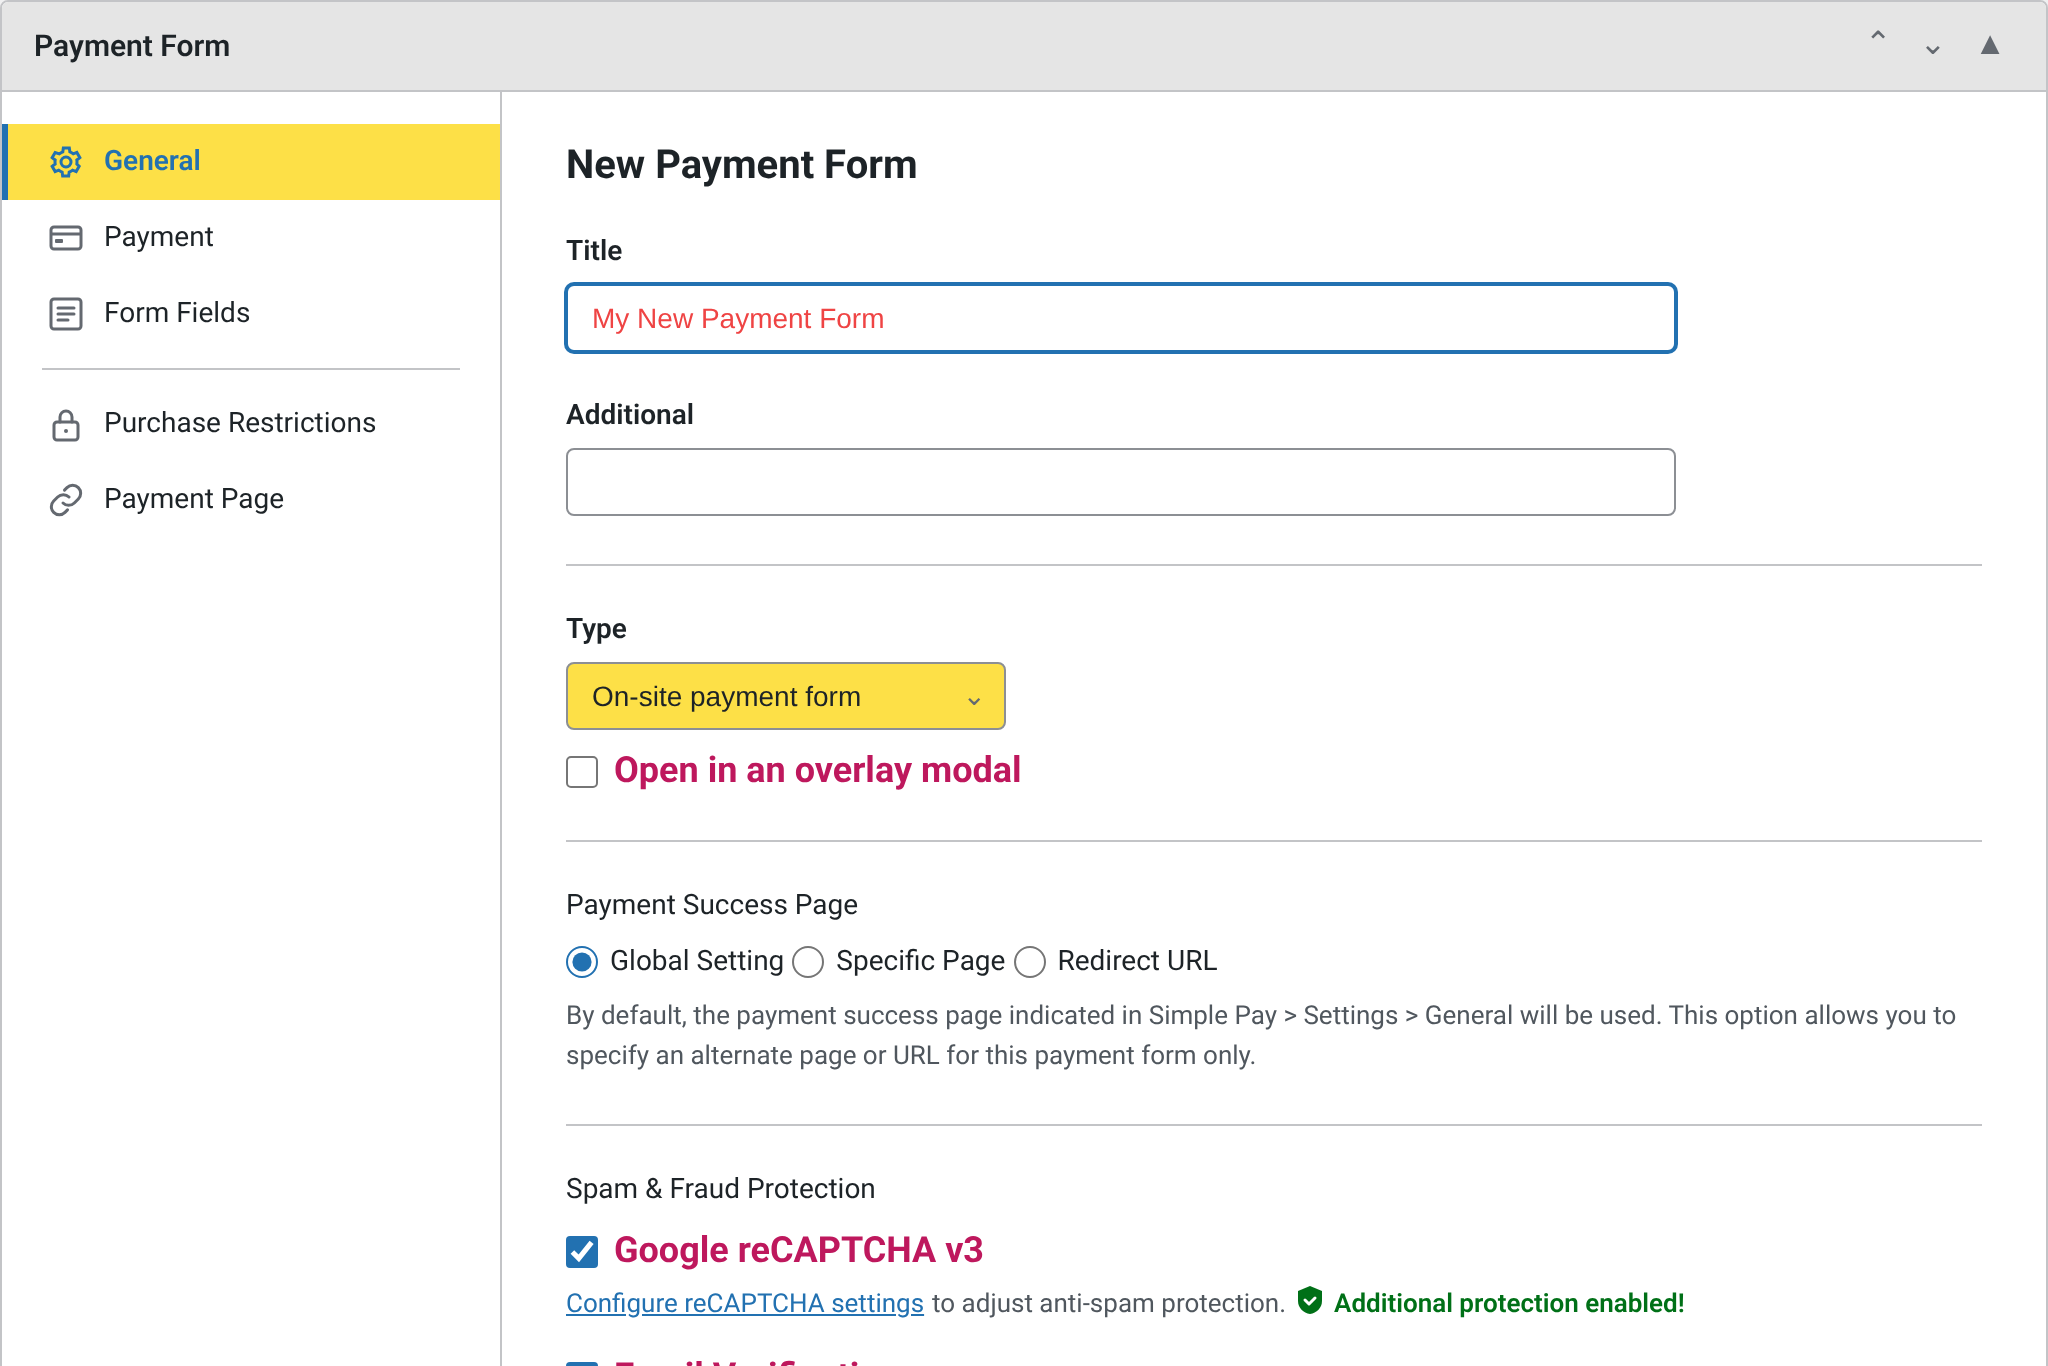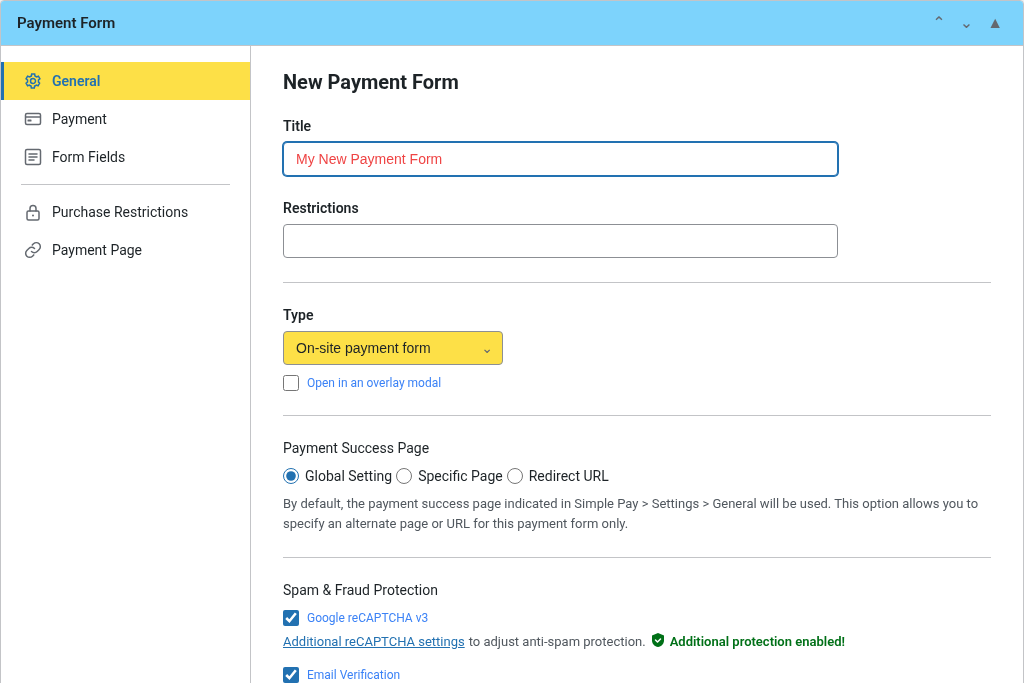--- a/index.html
+++ b/index.html
@@ -16,21 +16,21 @@
       border: 1px solid #c3c4c7;
       border-radius: 4px;
       overflow: hidden;
     }
     .window-header {
       display: flex;
       align-items: center;
       justify-content: space-between;
       padding: 12px 16px;
       border-bottom: 1px solid #c3c4c7;
-      background: #7dd3fc;
+      background: #e5e5e5;
     }
     .window-title {
       font-size: 15px;
       font-weight: 600;
       color: #1d2327;
     }
     .window-controls {
       display: flex;
       gap: 6px;
     }
@@ -159,22 +159,23 @@
       gap: 8px;
       margin-top: 10px;
     }
     .checkbox-input {
       width: 16px;
       height: 16px;
       cursor: pointer;
       accent-color: #2271b1;
     }
     .checkbox-label {
-      font-size: 12px;
-      color: #3b82f6;
+      font-size: 18px;
+      color: #be185d;
+      font-weight: bold;
     }
     .section-heading {
       font-size: 14px;
       font-weight: 400;
       color: #1d2327;
       margin-bottom: 12px;
     }
     .radio-group {
       display: flex;
       align-items: center;
@@ -306,21 +307,21 @@
 
     <div class="content">
       <h1 class="page-title">New Payment Form</h1>
 
       <div class="form-section">
         <label class="field-label">Title</label>
         <input type="text" class="text-input focused" value="My New Payment Form" style="">
       </div>
 
       <div class="form-section">
-        <label class="field-label">Restrictions</label>
+        <label class="field-label">Additional</label>
         <input type="text" class="text-input" style="">
       </div>
 
       <hr class="section-divider">
 
       <div class="form-section">
         <label class="field-label">Type</label>
         <div class="select-wrapper">
           <select class="select-input">
             <option>On-site payment form</option>
@@ -358,21 +359,21 @@
       <hr class="section-divider">
 
       <div class="form-section spam-section">
         <div class="section-heading">Spam &amp; Fraud Protection</div>
 
         <div class="checkbox-row">
           <input type="checkbox" class="checkbox-input" id="recaptcha-checkbox" checked="" style="">
           <label class="checkbox-label" for="recaptcha-checkbox">Google reCAPTCHA v3</label>
         </div>
         <div class="protection-row">
-          <a class="link-text">Additional reCAPTCHA settings</a>
+          <a class="link-text">Configure reCAPTCHA settings</a>
           <span> to adjust anti-spam protection.</span>
           <span class="protection-badge">
             <span>
               <svg width="16" height="16" viewBox="0 0 16 16" fill="none" xmlns="http://www.w3.org/2000/svg">
                 <path d="M8 1L2 3.5v5C2 11.8 4.7 14.6 8 15c3.3-.4 6-3.2 6-6.5v-5L8 1z" fill="#007017"></path>
                 <path d="M5.5 8l2 2 3-3" stroke="#fff" stroke-width="1.5" stroke-linecap="round" stroke-linejoin="round"></path>
               </svg>
             </span>
             <span>Additional protection enabled!</span>
           </span>

